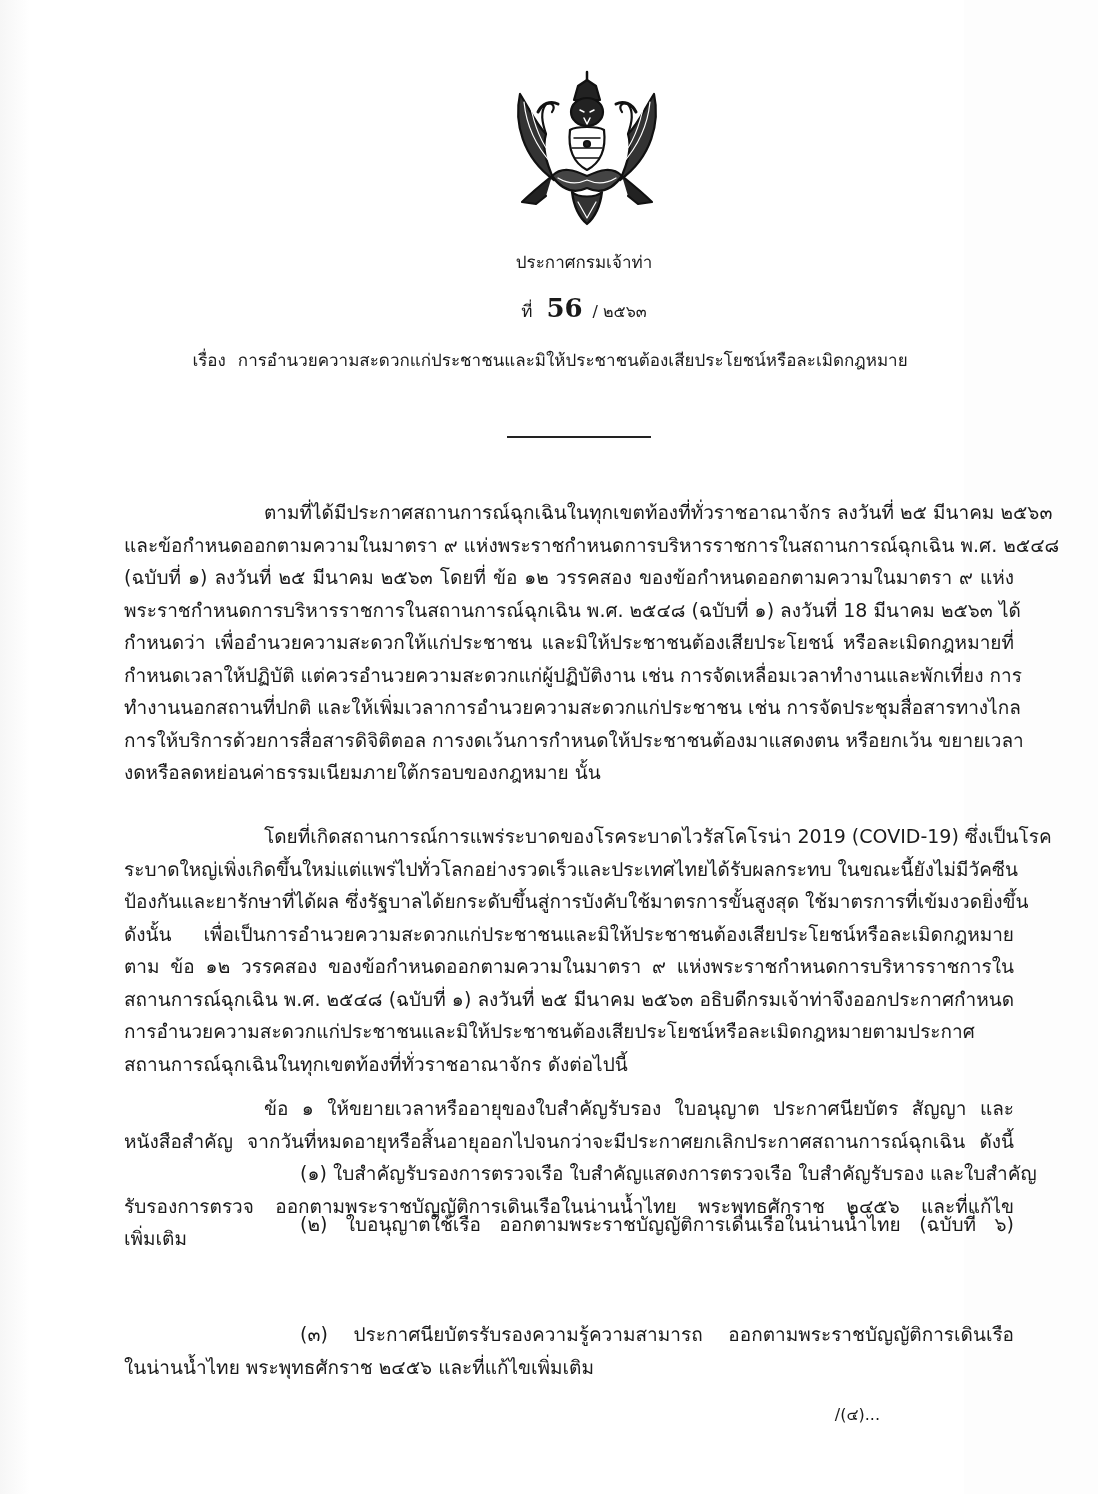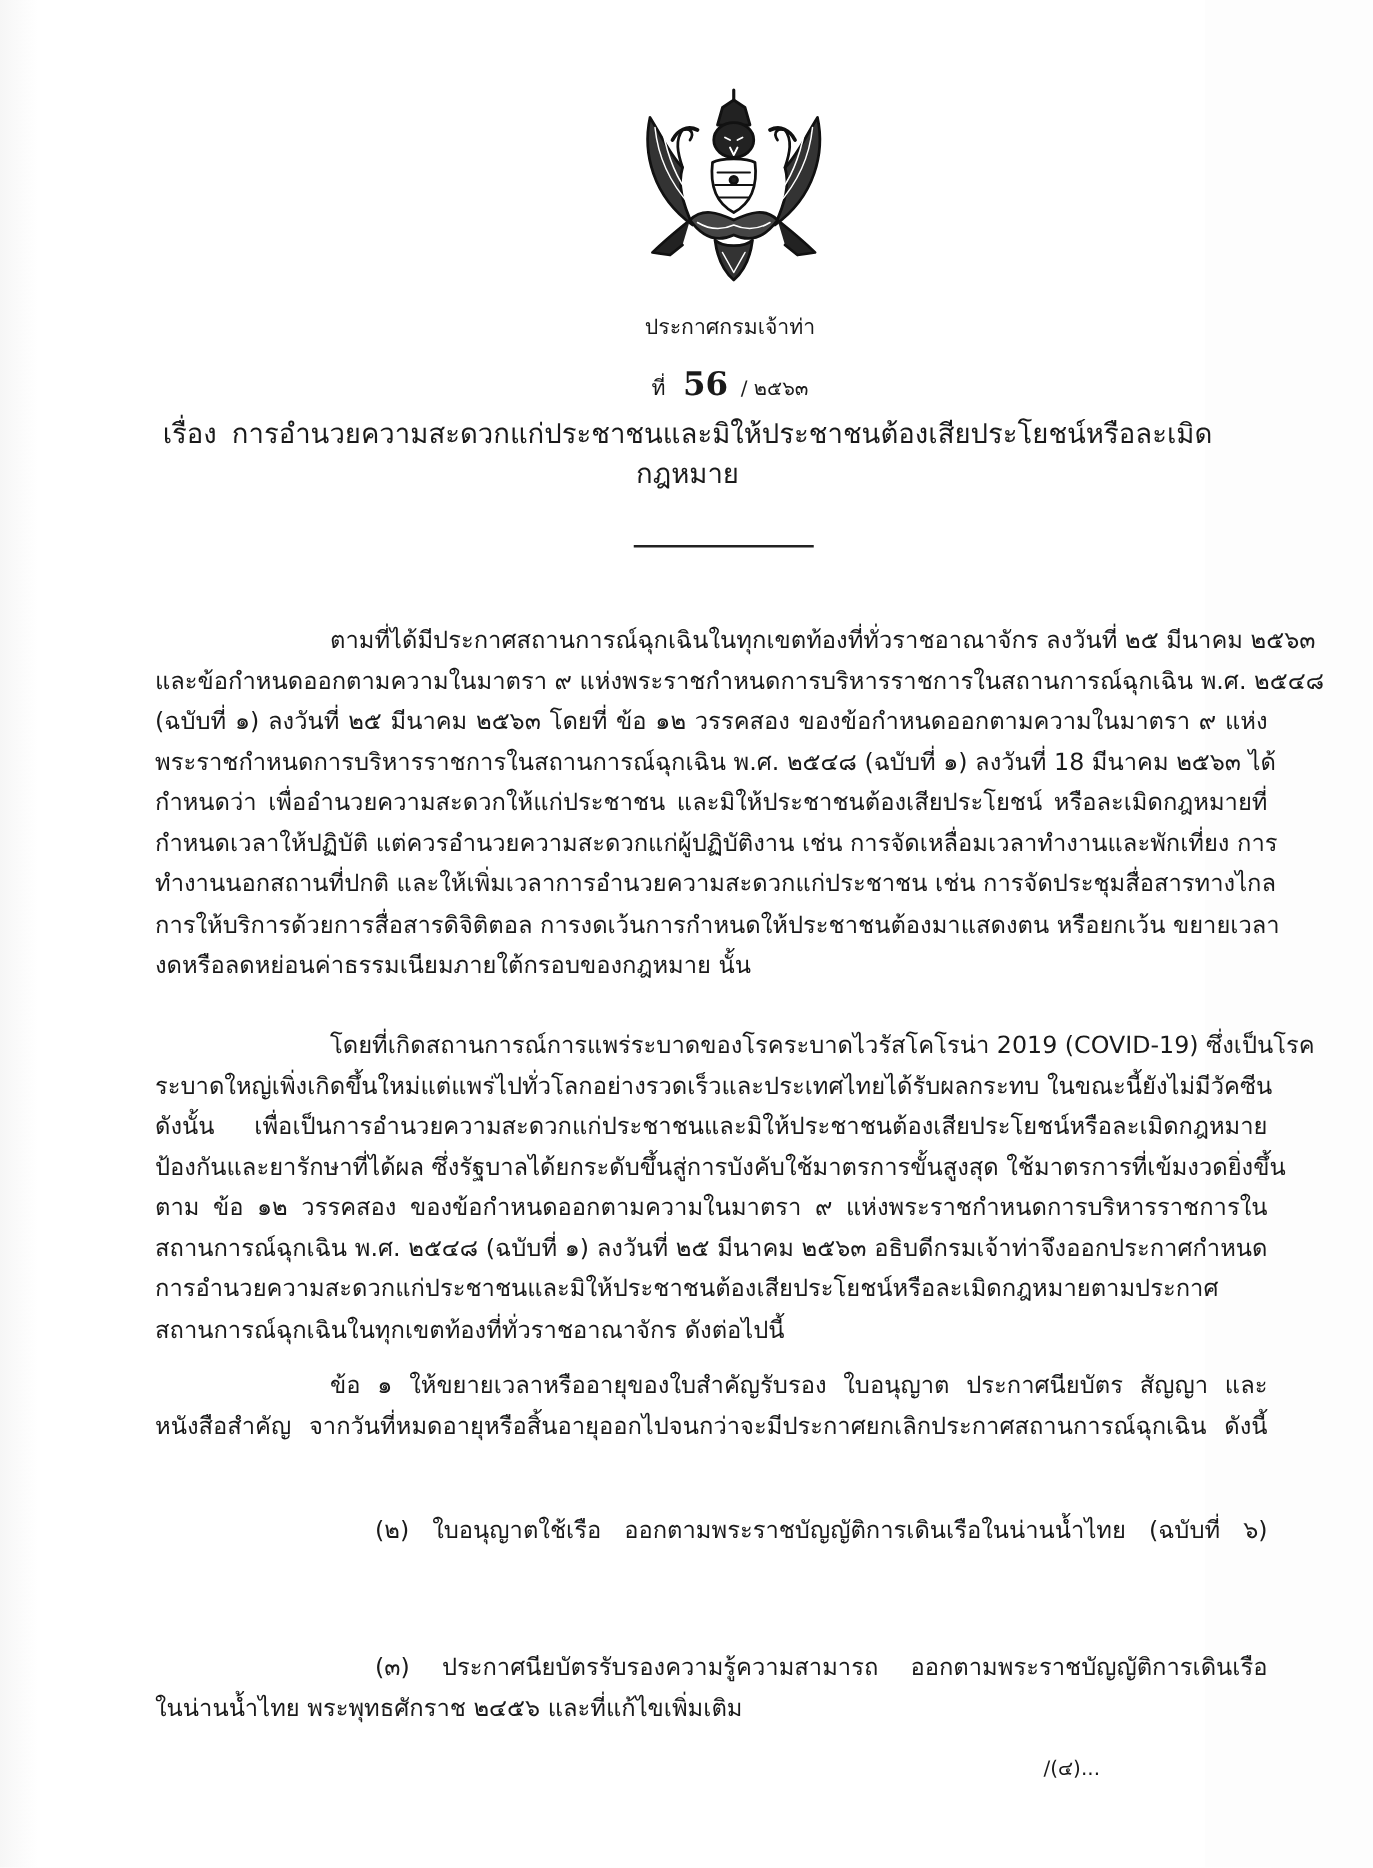--- a/index.html
+++ b/index.html
@@ -58,23 +58,23 @@
       font-weight: bold;
       margin: 0 10px 0 14px;
     }
     .header-number .year {
       font-size: 16px;
     }
     .subject {
       position: absolute;
       left: 100px;
       width: 900px;
-      top: 332px;
+      top: 344px;
       text-align: center;
-      font-size: 22px;
+      font-size: 17px;
       line-height: 32px;
     }
     .subject .label {
       margin-right: 12px;
     }
     .divider {
       position: absolute;
       left: 507px;
       top: 436px;
       width: 144px;
@@ -177,33 +177,38 @@
     <span class="line">กำหนดว่า เพื่ออำนวยความสะดวกให้แก่ประชาชน และมิให้ประชาชนต้องเสียประโยชน์ หรือละเมิดกฎหมายที่</span>
     <span class="line">กำหนดเวลาให้ปฏิบัติ แต่ควรอำนวยความสะดวกแก่ผู้ปฏิบัติงาน เช่น การจัดเหลื่อมเวลาทำงานและพักเที่ยง การ</span>
     <span class="line">ทำงานนอกสถานที่ปกติ และให้เพิ่มเวลาการอำนวยความสะดวกแก่ประชาชน เช่น การจัดประชุมสื่อสารทางไกล</span>
     <span class="line">การให้บริการด้วยการสื่อสารดิจิติตอล การงดเว้นการกำหนดให้ประชาชนต้องมาแสดงตน หรือยกเว้น ขยายเวลา</span>
     <span class="line last">งดหรือลดหย่อนค่าธรรมเนียมภายใต้กรอบของกฎหมาย นั้น</span>
   </div>
 
   <div class="para" style="top:820px;">
     <span class="line indent">โดยที่เกิดสถานการณ์การแพร่ระบาดของโรคระบาดไวรัสโคโรน่า 2019 (COVID-19) ซึ่งเป็นโรค</span>
     <span class="line">ระบาดใหญ่เพิ่งเกิดขึ้นใหม่แต่แพร่ไปทั่วโลกอย่างรวดเร็วและประเทศไทยได้รับผลกระทบ ในขณะนี้ยังไม่มีวัคซีน</span>
+    <span class="line">ป้องกันและยารักษาที่ได้ผล ซึ่งรัฐบาลได้ยกระดับขึ้นสู่การบังคับใช้มาตรการขั้นสูงสุด ใช้มาตรการที่เข้มงวดยิ่งขึ้น</span>
     <span class="line">ดังนั้น เพื่อเป็นการอำนวยความสะดวกแก่ประชาชนและมิให้ประชาชนต้องเสียประโยชน์หรือละเมิดกฎหมาย</span>
-    <span class="line">ป้องกันและยารักษาที่ได้ผล ซึ่งรัฐบาลได้ยกระดับขึ้นสู่การบังคับใช้มาตรการขั้นสูงสุด ใช้มาตรการที่เข้มงวดยิ่งขึ้น</span>
     <span class="line">ตาม ข้อ ๑๒ วรรคสอง ของข้อกำหนดออกตามความในมาตรา ๙ แห่งพระราชกำหนดการบริหารราชการใน</span>
     <span class="line">สถานการณ์ฉุกเฉิน พ.ศ. ๒๕๔๘ (ฉบับที่ ๑) ลงวันที่ ๒๕ มีนาคม ๒๕๖๓ อธิบดีกรมเจ้าท่าจึงออกประกาศกำหนด</span>
     <span class="line">การอำนวยความสะดวกแก่ประชาชนและมิให้ประชาชนต้องเสียประโยชน์หรือละเมิดกฎหมายตามประกาศ</span>
     <span class="line last">สถานการณ์ฉุกเฉินในทุกเขตท้องที่ทั่วราชอาณาจักร ดังต่อไปนี้</span>
   </div>
 
   <div class="para" style="top:1092px;">
     <span class="line indent">ข้อ ๑ ให้ขยายเวลาหรืออายุของใบสำคัญรับรอง ใบอนุญาต ประกาศนียบัตร สัญญา และ</span>
     <span class="line">หนังสือสำคัญ จากวันที่หมดอายุหรือสิ้นอายุออกไปจนกว่าจะมีประกาศยกเลิกประกาศสถานการณ์ฉุกเฉิน ดังนี้</span>
   </div>
 
+  <div class="para" style="top:1157px;">
+    <span class="line indent2">(๑) ใบสำคัญรับรองการตรวจเรือ ใบสำคัญแสดงการตรวจเรือ ใบสำคัญรับรอง และใบสำคัญ</span>
+    <span class="line">รับรองการตรวจ ออกตามพระราชบัญญัติการเดินเรือในน่านน้ำไทย พระพุทธศักราช ๒๔๕๖ และที่แก้ไข</span>
+    <span class="line last">เพิ่มเติม</span>
+  </div>
 
   <div class="para" style="top:1208px;">
     <span class="line indent2">(๒) ใบอนุญาตใช้เรือ ออกตามพระราชบัญญัติการเดินเรือในน่านน้ำไทย (ฉบับที่ ๖)</span>
   </div>
 
   <div class="para" style="top:1318px;">
     <span class="line indent2">(๓) ประกาศนียบัตรรับรองความรู้ความสามารถ ออกตามพระราชบัญญัติการเดินเรือ</span>
     <span class="line last">ในน่านน้ำไทย พระพุทธศักราช ๒๔๕๖ และที่แก้ไขเพิ่มเติม</span>
   </div>
 

